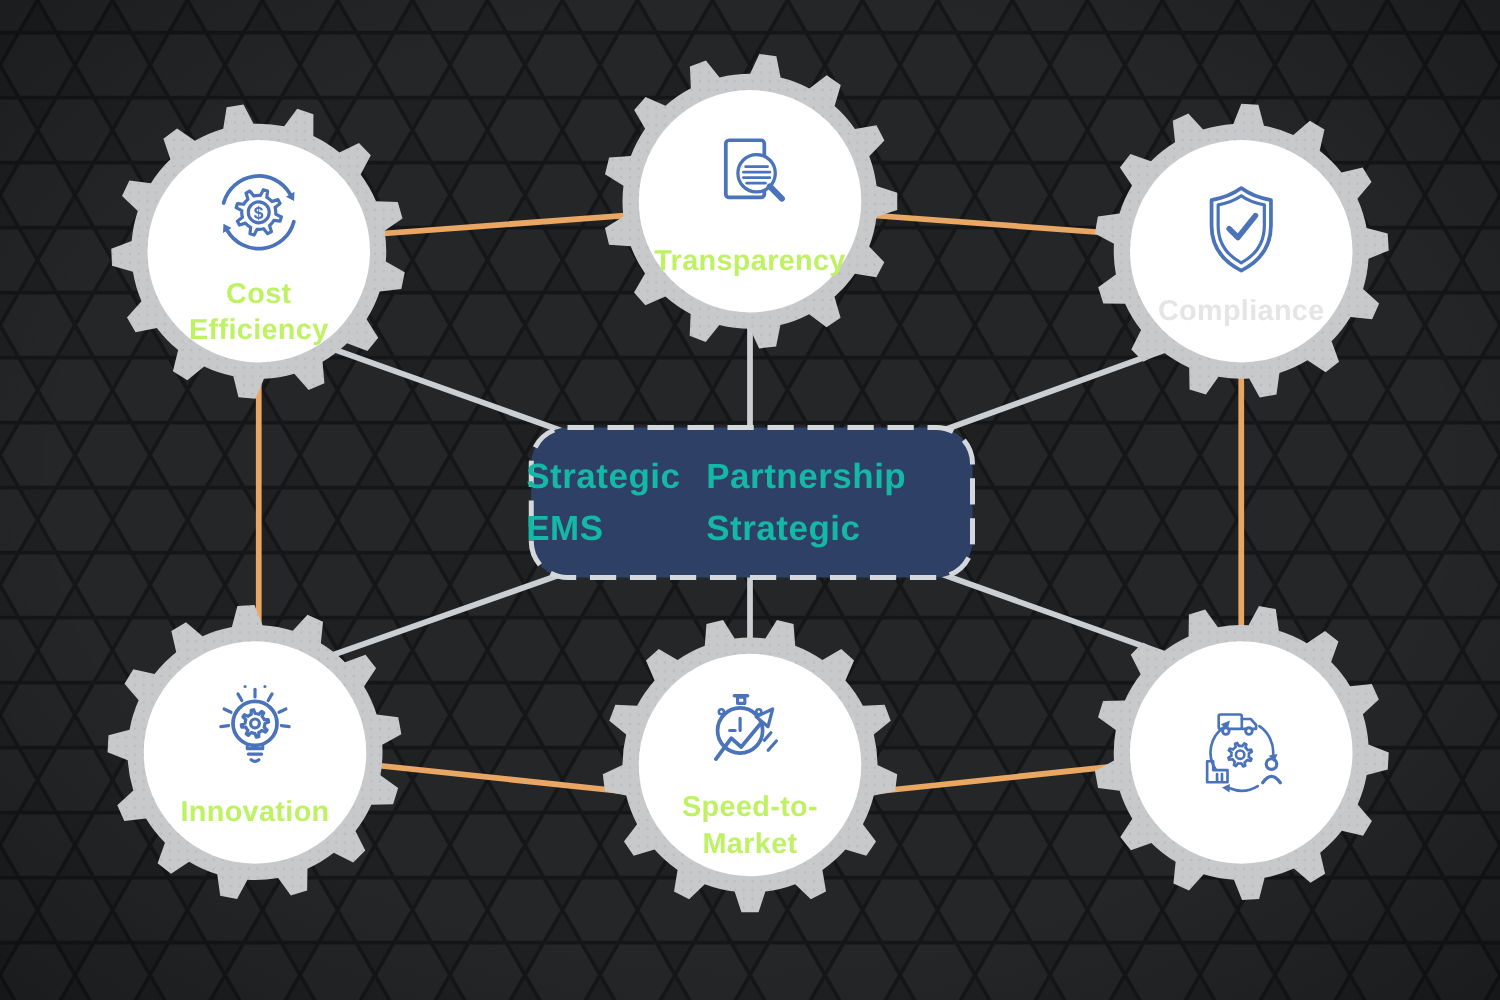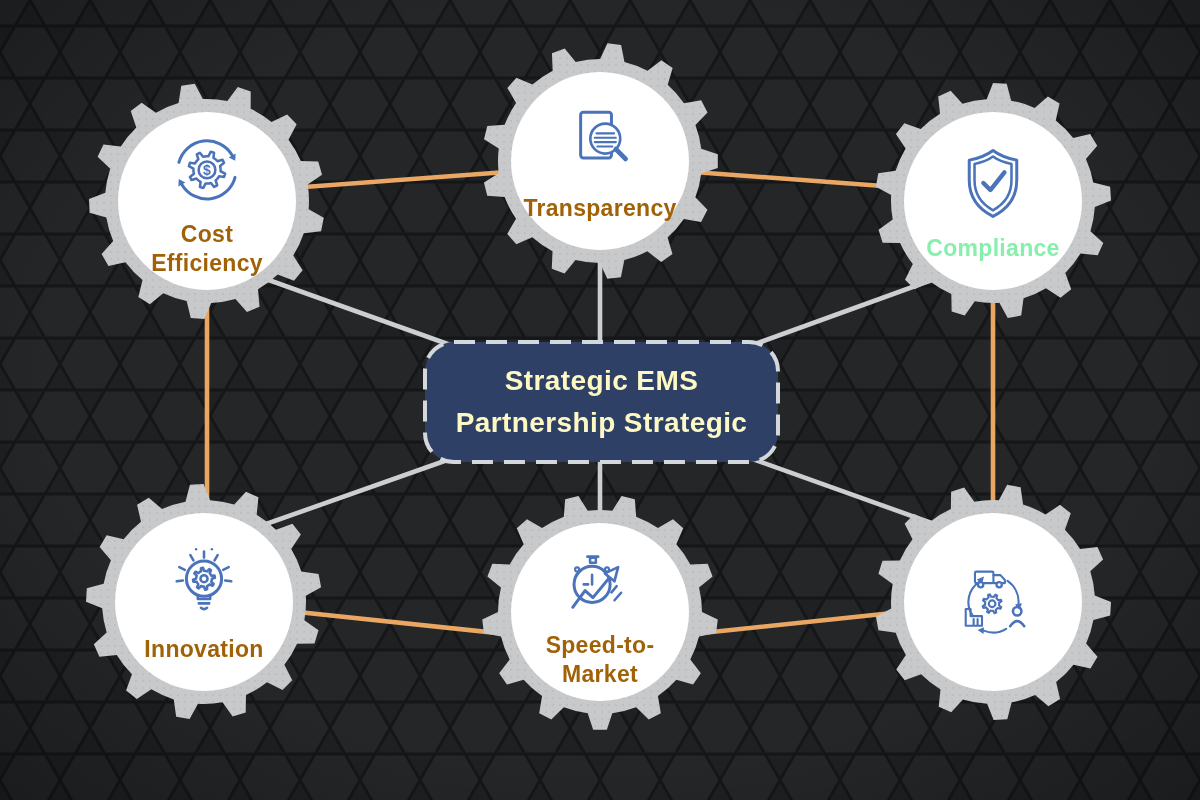--- a/index.html
+++ b/index.html
@@ -22,40 +22,40 @@
   .node-sp { left:480px; top:492px; }
   .node-sc { left:873px; top:482px; }
 
   .gear-svg { position:absolute; inset:0; width:240px; height:240px; }
   .node-content {
     position:absolute; inset:0; display:flex; flex-direction:column;
     align-items:center; justify-content:center; gap:7px;
   }
   .icon { width:94px; height:88px; flex:0 0 auto; }
   .node-label {
-    font-size:23px; font-weight:bold; color:#a16207; text-align:center;
+    font-size:23px; font-weight:bold; color:#bef264; text-align:center;
     white-space:pre-line; line-height:1.22; letter-spacing:0.3px;
   }
-  .node-co .node-label { color:#86efac; }
+  .node-co .node-label { color:#e5e5e5; }
 
   
   .s  { fill:none; stroke:#4a73ba; stroke-width:3.4; stroke-linecap:round; stroke-linejoin:round; }
   .sm { fill:none; stroke:#4a73ba; stroke-width:2.9; stroke-linecap:round; stroke-linejoin:round; }
   .s2 { fill:none; stroke:#4a73ba; stroke-width:2.4; stroke-linecap:round; stroke-linejoin:round; }
   .f  { fill:#4a73ba; stroke:none; }
   .fw { fill:#ffffff; stroke:#4a73ba; stroke-width:3; stroke-linejoin:round; }
   .fw2{ fill:#ffffff; stroke:#4a73ba; stroke-width:2.6; stroke-linejoin:round; }
   .dollar { font-family:"Liberation Sans", sans-serif; font-weight:bold; font-size:16px; fill:#4a73ba; }
 
   #center-box { position:absolute; left:421px; top:338px; width:361px; height:128px; z-index:4; }
   #center-box svg { position:absolute; inset:0; }
   #center-title {
-    position:absolute; inset:0; display:flex; flex-direction:column;
+    position:absolute; inset:0; display:flex; 
     align-items:center; justify-content:center;
-    color:#fef9c3; font-size:28px; font-weight:bold; line-height:1.5; letter-spacing:0.4px;text-align:right;
+    color:#14b8a6; font-size:28px; font-weight:bold; line-height:1.5; letter-spacing:0.4px;
   }
 </style>
 </head>
 <body>
 
 <svg id="bg-pattern" class="layer" width="1200" height="800">
   <defs>
     <pattern id="hexpat" width="60" height="104" patternUnits="userSpaceOnUse">
       <rect width="60" height="104" fill="#1b1c1e"></rect>
       <g fill="#1e2022" stroke="#151617" stroke-width="2">

